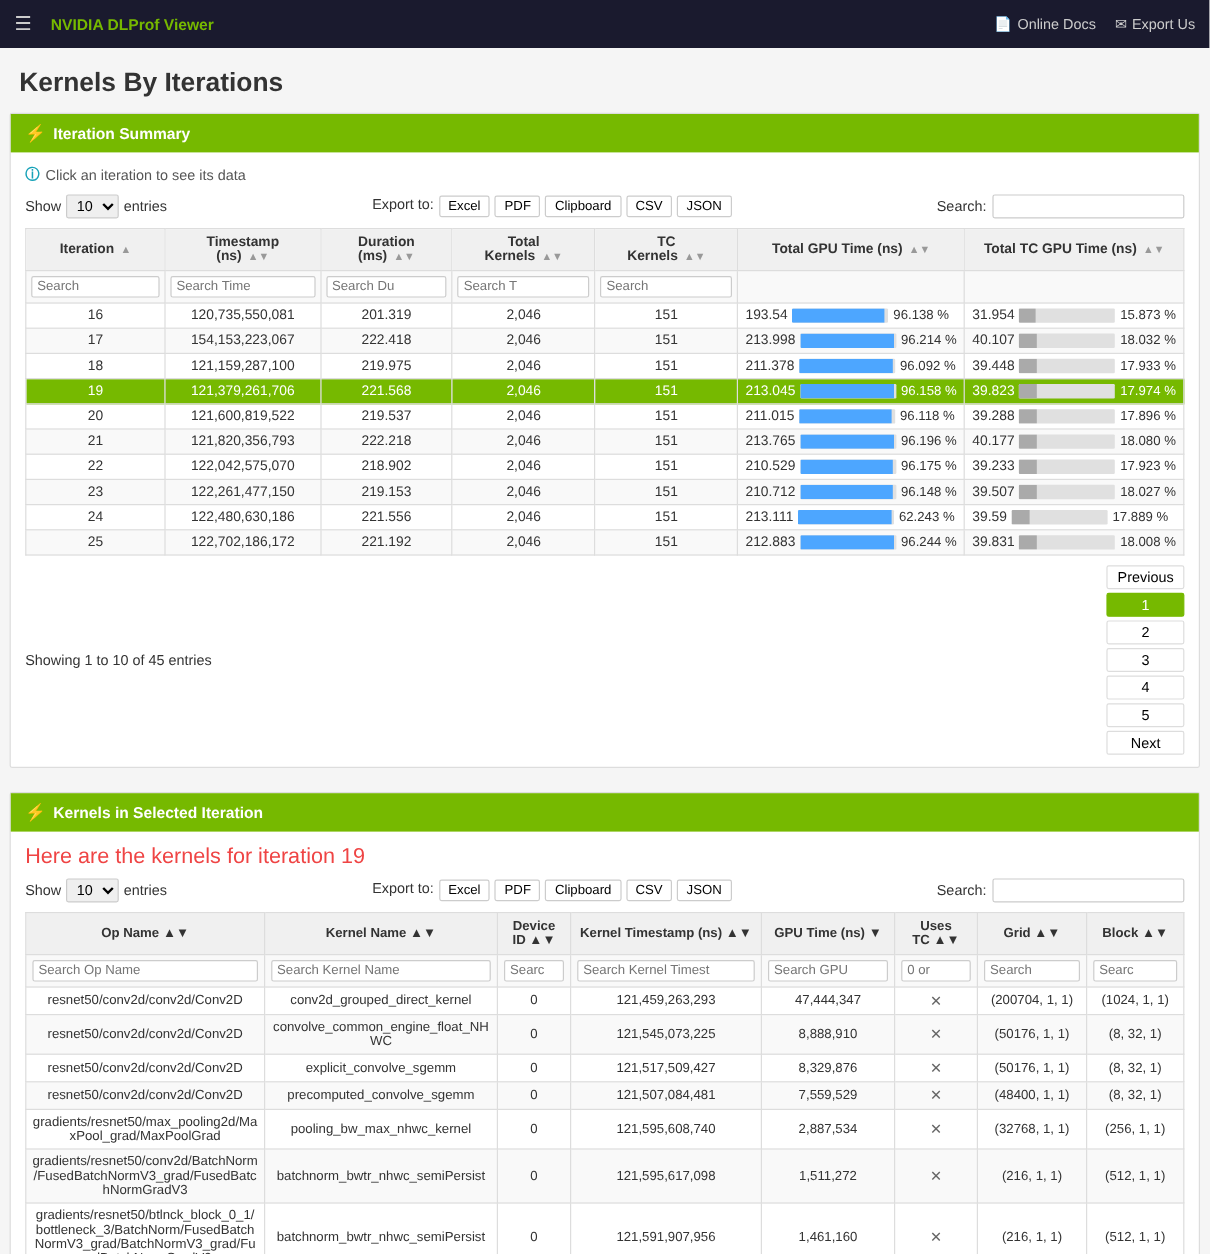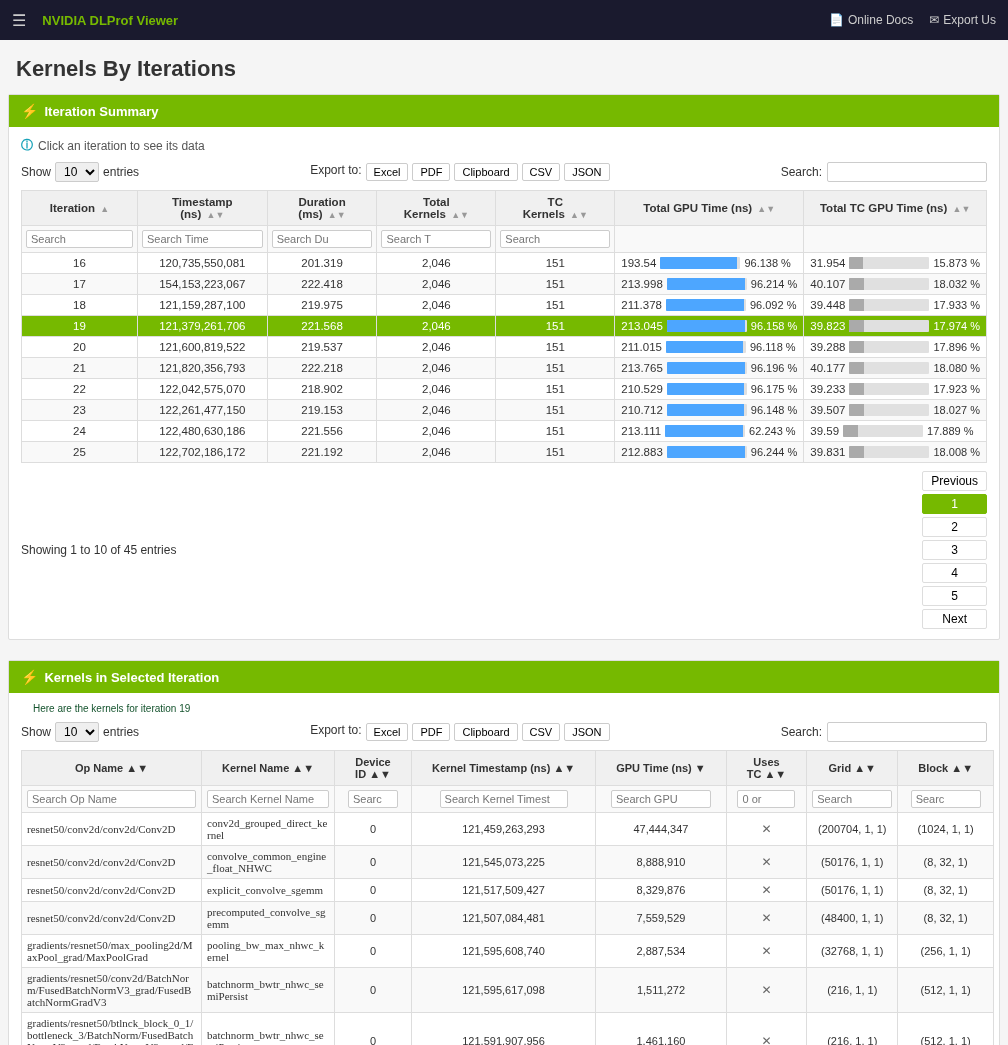--- a/index.html
+++ b/index.html
@@ -103,38 +103,38 @@
       border-radius: 2px;
       font-size: 12px;
     }
     .page-btn.active { background: #76b900; color: #fff; border-color: #76b900; }
 
     
     .kernels-table { width: 100%; border-collapse: collapse; font-size: 11px; }
     .kernels-table th {
       background: #f0f0f0;
       border: 1px solid #ddd;
-      padding: 5px 20px;
+      padding: 5px 0;
       text-align: center;
       font-weight: bold;
       font-size: 11px;
       white-space: nowrap;
     }
     .kernels-table td {
       border: 1px solid #ddd;
       padding: 4px 5px;
       text-align: center;
       white-space: nowrap;
       font-size: 11px;
     }
-    .kernels-table td.left { text-align: left; white-space: normal; word-break: break-word; max-width: 200px; font-family: Liberation Serif, serif; }
+    .kernels-table td.left { text-align: center; white-space: normal; word-break: break-word; max-width: 200px; }
     .kernels-table tr:nth-child(even) { background: #f9f9f9; }
     .x-mark { color: #666; font-size: 12px; }
 
-    .kernel-subtitle { font-size: 10px; margin-bottom: 8px; color: #14532d; margin-left: 12px; }
+    .kernel-subtitle { font-size: 18px; margin-bottom: 8px; color: #ef4444; }
     .lightning { font-size: 14px; }
   </style>
 </head>
 <body>
 
 <div class="header">
   <div style="display:flex;align-items:center;gap:8px;">
     <span class="hamburger">☰</span>
     <span class="header-title">NVIDIA DLProf Viewer</span>
   </div>
@@ -519,21 +519,21 @@
           <th>Kernel Timestamp (ns) <span class="sort-arrows">▲▼</span></th>
           <th>GPU Time (ns) <span class="sort-arrows">▼</span></th>
           <th>Uses<br>TC <span class="sort-arrows">▲▼</span></th>
           <th>Grid <span class="sort-arrows">▲▼</span></th>
           <th>Block <span class="sort-arrows">▲▼</span></th>
         </tr>
         <tr class="search-row">
           <td style="min-width:180px;"><input type="text" placeholder="Search Op Name" style="width: 100%;"></td>
           <td><input type="text" placeholder="Search Kernel Name" style="width: 100%;"></td>
           <td><input type="text" placeholder="Searc" style="width: 50px;"></td>
-          <td><input type="text" placeholder="Search Kernel Timest" style="width: 128px;"></td>
+          <td><input type="text" placeholder="Search Kernel Timest" style="width: 148px;"></td>
           <td><input type="text" placeholder="Search GPU" style="width: 100px;"></td>
           <td><input type="text" placeholder="0 or" style="width: 58px;"></td>
           <td><input type="text" placeholder="Search" style="width: 80px;"></td>
           <td><input type="text" placeholder="Searc" style="width: 70px;"></td>
         </tr>
       </thead>
       <tbody id="kernels-tbody">
       <tr>
     <td class="left">resnet50/conv2d/conv2d/Conv2D</td>
     <td class="left">conv2d_grouped_direct_kernel</td>

